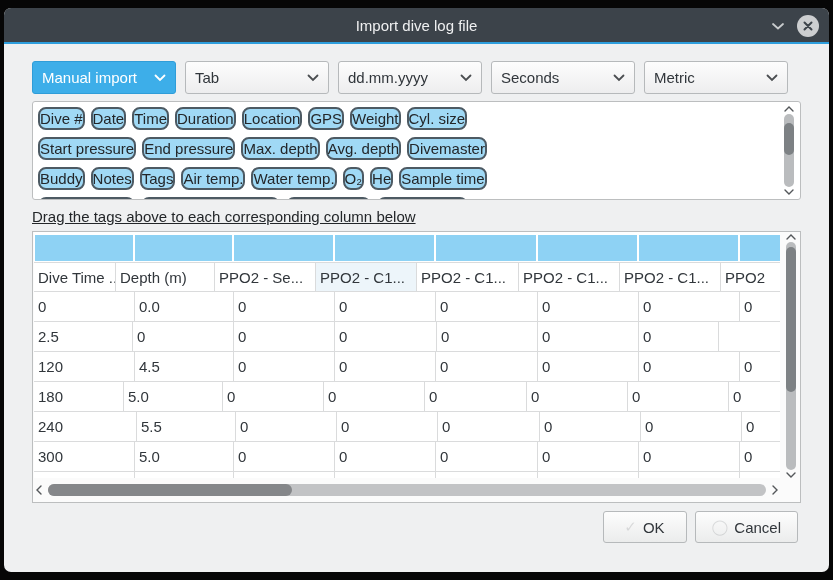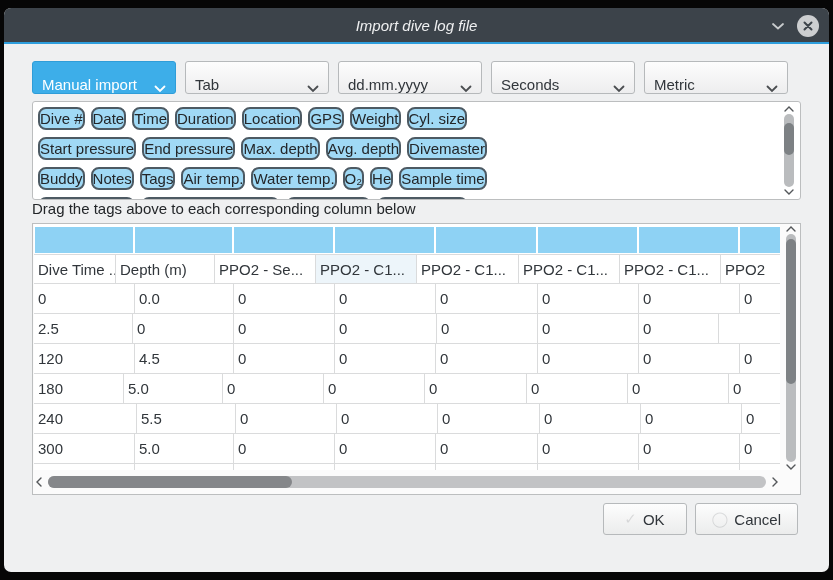--- a/index.html
+++ b/index.html
@@ -3,34 +3,34 @@
 <meta charset="utf-8">
 <style>
   * { margin:0; padding:0; box-sizing:border-box; }
   html,body { width:833px; height:580px; background:#060606; overflow:hidden;
               font-family:"Liberation Sans","DejaVu Sans",sans-serif; }
   .dialog { position:absolute; left:4px; right:4px; top:8px; bottom:8px;
             background:#eff0f1; border-radius:7px; overflow:hidden; }
 
   
   .titlebar { position:relative; height:36px; background:#3c434a;
-              border-bottom:2px solid #2d9edd; display:flex; align-items:center; justify-content:center;font-style:italic; }
+              border-bottom:2px solid #2d9edd; display:flex; align-items:center; justify-content:center; }
   .title { color:#eff0f1; font-size:15px; }
   .tb-right { position:absolute; right:10px; top:0; height:36px; display:flex; align-items:center; gap:12px; }
   .tb-chev { display:flex; align-items:center; }
   .closebtn { width:22px; height:22px; border-radius:50%; background:#ccced0;
               display:flex; align-items:center; justify-content:center; }
 
   
   .content { padding:0 28px; }
 
   
   .combo-row { display:flex; gap:9px; margin-top:17px; }
   .combo { width:144px; height:33px; border:1px solid #b6b9bb; border-radius:3px;
-           background:linear-gradient(#fdfdfd,#ededee); display:flex; align-items:flex-end;
+           background:linear-gradient(#fdfdfd,#ededee); display:flex; align-items:center;
            padding:0 9px; font-size:15px; color:#31363b; }
   .combo .lbl { flex:1; white-space:nowrap; overflow:hidden; }
   .combo.sel { background:#3daee9; border-color:#2f9dd8; color:#ffffff; }
 
   
   .tag-panel { position:relative; margin-top:7px; height:99px; background:#ffffff;
                border:1px solid #bcbebf; border-radius:3px; overflow:hidden;
                padding:5px 26px 0 5px; }
   .tag-row { display:flex; gap:6px; margin-bottom:7px; white-space:nowrap; }
   .chip { display:inline-flex; align-items:center; height:23px; padding:0 0;
@@ -38,21 +38,21 @@
           font-size:15px; color:#232629; flex:none; }
 
   
   .vscroll { position:absolute; width:15px; display:flex; flex-direction:column; align-items:center; }
   .vtrack { width:10px; flex:1; background:#babcbe; border-radius:6px; position:relative; margin:2px 0; }
   .vthumb { position:absolute; left:0; width:10px; background:#7d8followed; border-radius:6px; }
 
   .tagscroll { right:4px; top:4px; bottom:4px; }
 
   
-  .instruction { margin-top:0; font-size:15px; color:#232629; }
+  .instruction { margin-top:8px; font-size:15px; color:#232629;text-decoration:underline; }
 
   
   .table-box { position:relative; margin-top:6px; height:272px; background:#fbfbfb;
                border:1px solid #bcbebf; }
   .grid-area { position:absolute; left:1px; top:0; right:20px; bottom:24px; overflow:hidden;
                background:#ffffff; }
   .drop-row { display:flex; height:26px; margin:3px 0 1px 1px; }
   .drop-cell { background:#8ed2f4; border-right:2px solid #ffffff; flex:none; }
   .hdr-row, .data-row { display:flex; height:30px; border-bottom:1px solid #dadbdc; }
   .hdr-row { border-top:1px solid #dadbdc; }

